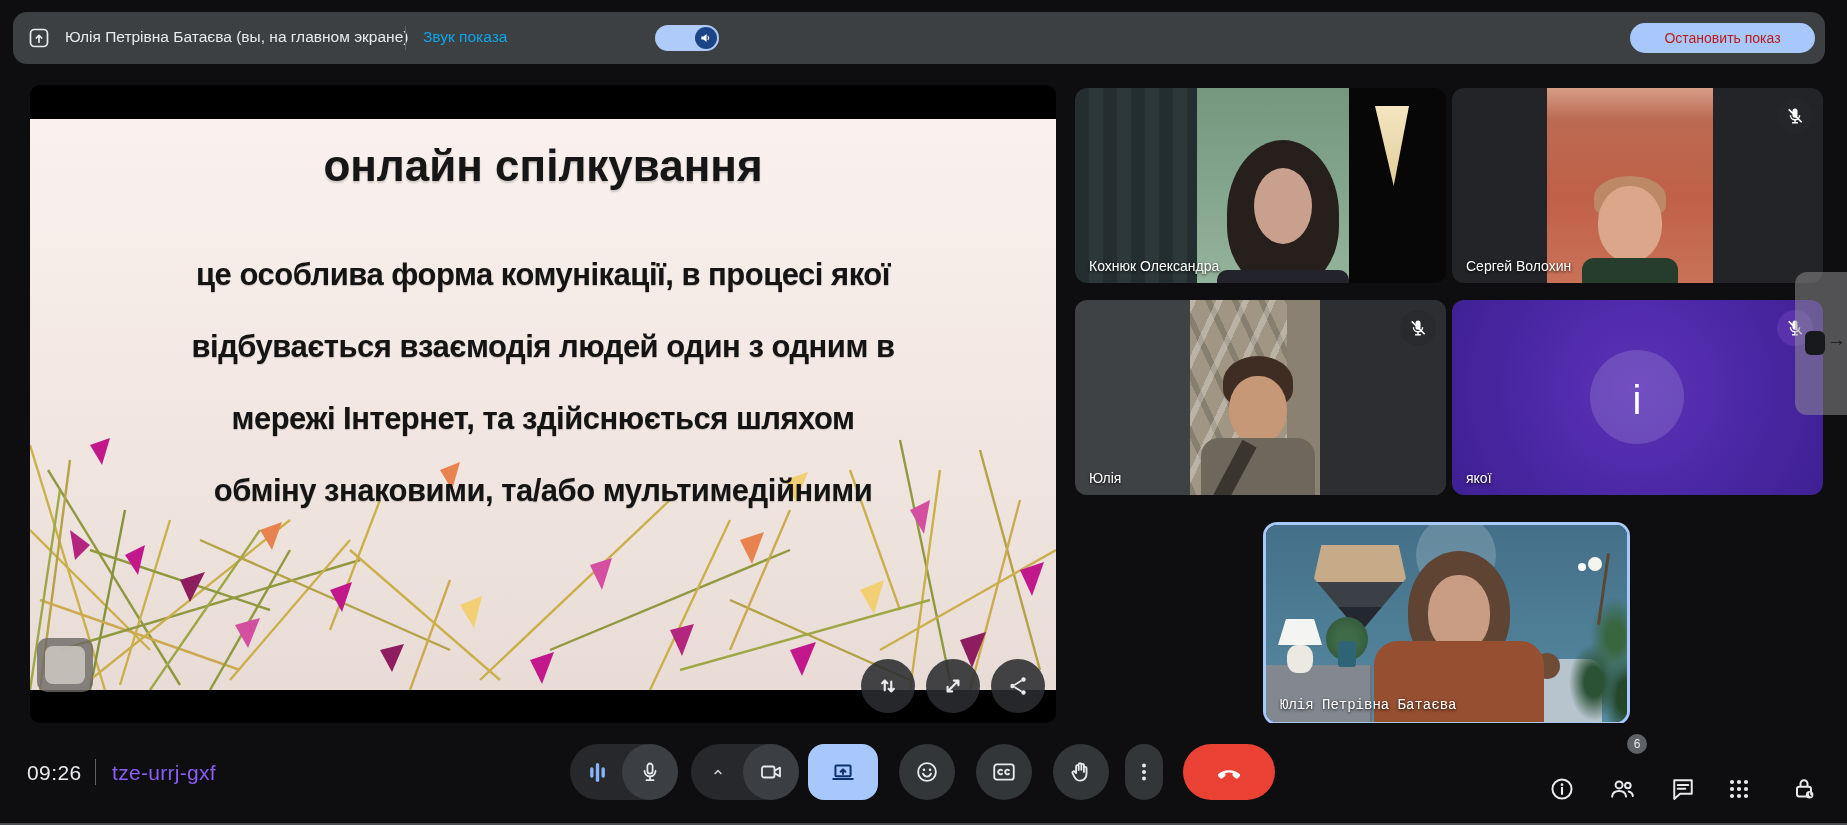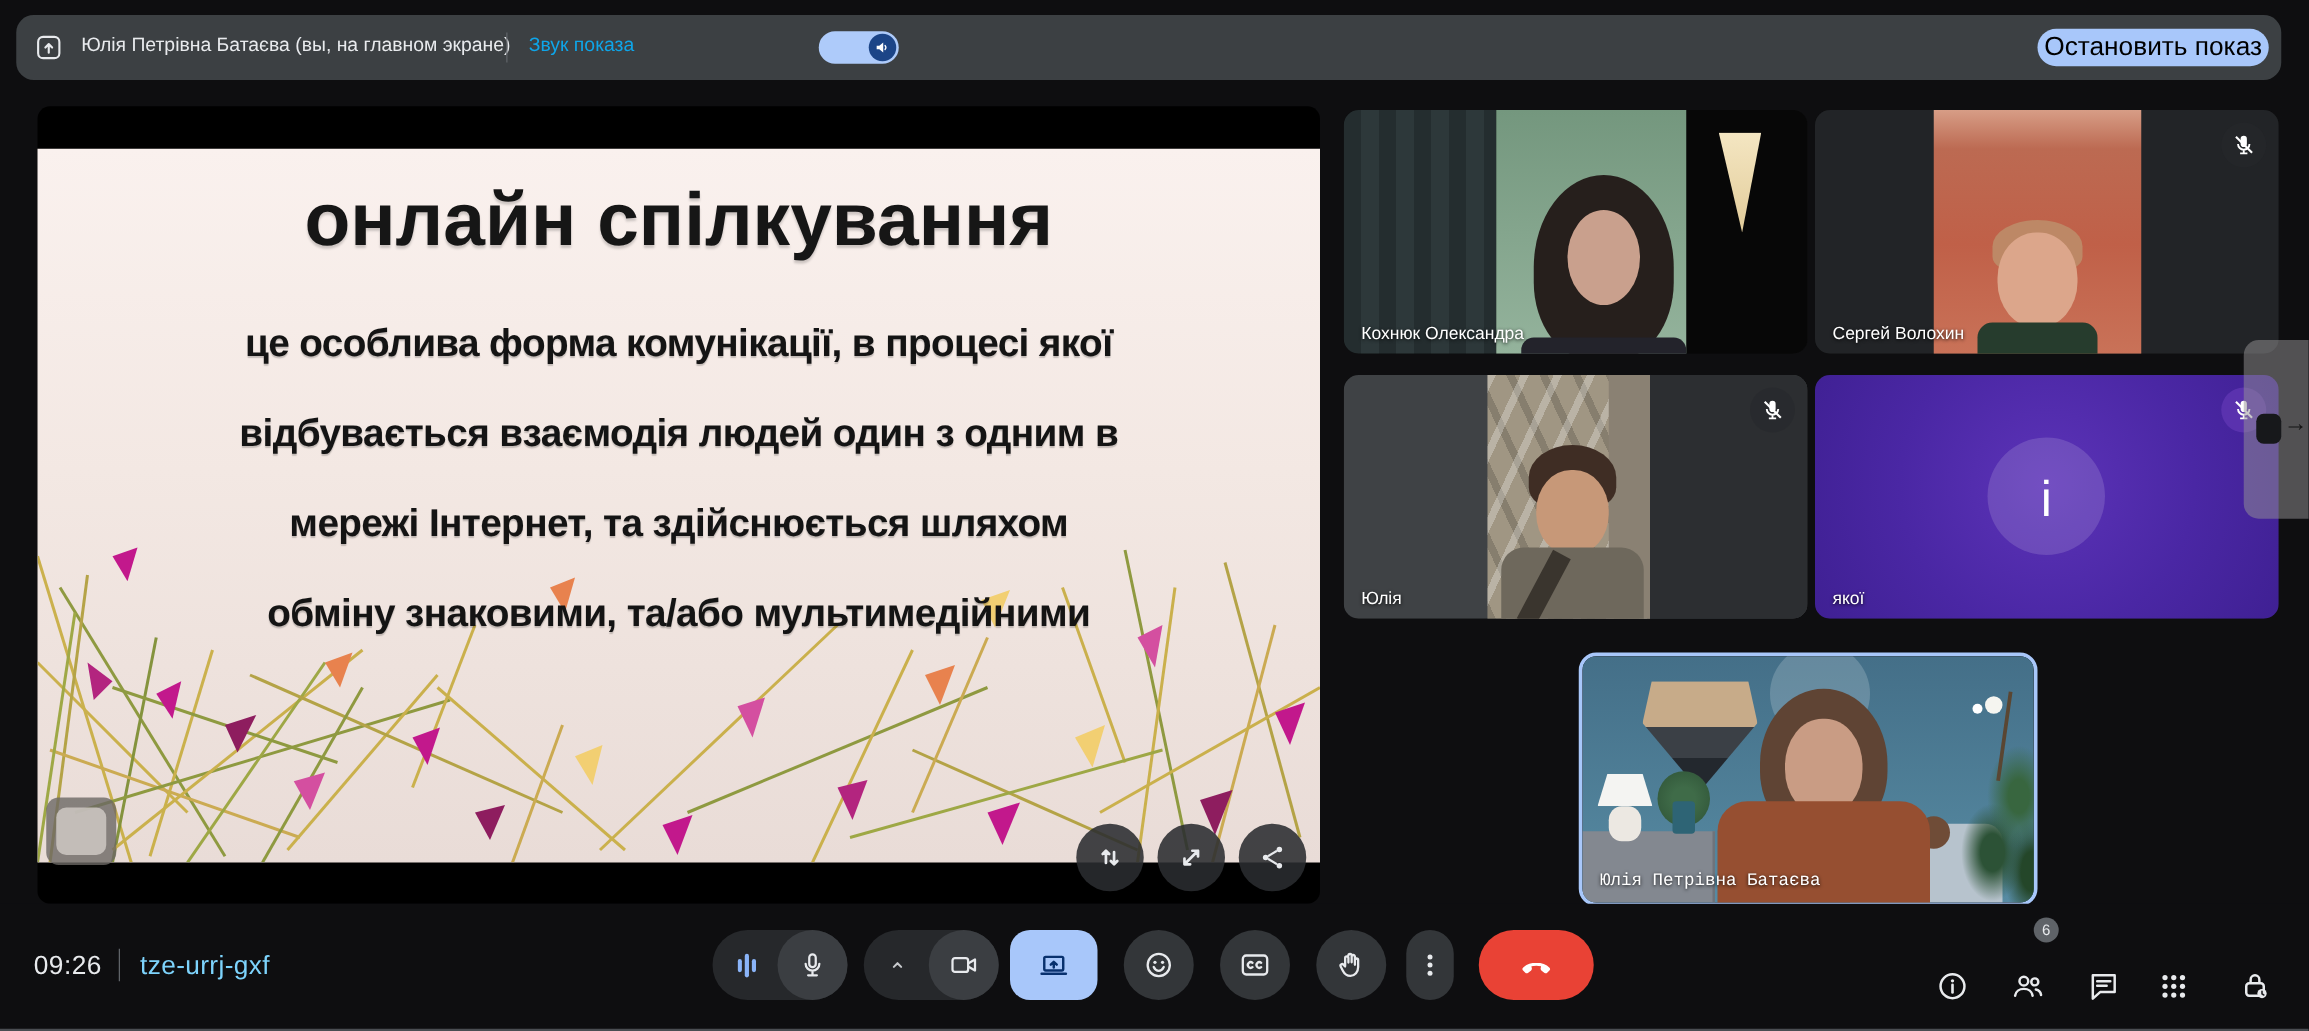--- a/index.html
+++ b/index.html
@@ -9,27 +9,27 @@
   
   #topbar{position:absolute;left:13px;top:12px;width:1812px;height:52px;background:#3c4043;border-radius:14px;}
   #topbar .present-chip{position:absolute;left:14px;top:14px;width:24px;height:24px;color:#e8eaed;}
   #topbar .title{position:absolute;left:52px;top:16px;font-size:15.5px;color:#e8eaed;white-space:nowrap;}
   #topbar .vdiv{position:absolute;left:392px;top:14px;width:1px;height:24px;background:#5f6368;}
   #topbar .sound-label{position:absolute;left:410px;top:16px;font-size:15.5px;color:#0ea5e9;}
   #toggle{position:absolute;left:642px;top:13px;width:64px;height:26px;border-radius:13px;background:#aecbfa;cursor:pointer;}
   #toggle .knob{position:absolute;right:2px;top:2px;width:22px;height:22px;border-radius:50%;background:#1c4587;
     display:flex;align-items:center;justify-content:center;}
   #stop-btn{position:absolute;left:1617px;top:11px;width:185px;height:30px;border-radius:15px;background:#a8c7fa;
-    color:#000000;font-size:21px;font-weight:500;display:flex;align-items:center;justify-content:center;cursor:pointer;}
+    color:#b91c1c;font-size:14px;font-weight:500;display:flex;align-items:center;justify-content:center;cursor:pointer;}
 
   
   #present-region{position:absolute;left:30px;top:85px;width:1026px;height:638px;background:#000;border-radius:10px;}
   #slide{position:absolute;left:0;top:34px;width:1026px;height:571px;overflow:hidden;
     background:linear-gradient(180deg,#faf1ee 0%,#f3e8e3 45%,#e9dcd7 100%);}
-  #slide .title{position:absolute;left:0;top:22px;width:100%;text-align:center;font-size:60px;font-weight:700;
+  #slide .title{position:absolute;left:0;top:22px;width:100%;text-align:center;font-size:44px;font-weight:700;
     letter-spacing:0px;color:#161616;text-shadow:0 2px 2px rgba(0,0,0,.18);}
   #slide .bline{position:absolute;left:0;width:100%;text-align:center;font-size:31px;font-weight:700;
     letter-spacing:-.5px;color:#141414;text-shadow:0 1px 1px rgba(0,0,0,.2);z-index:3;}
   #deco{position:absolute;left:0;bottom:0;width:1026px;height:340px;z-index:1;}
   #pip-ghost{position:absolute;left:7px;top:553px;width:56px;height:54px;border-radius:10px;
     background:rgba(108,104,100,.8);z-index:4;}
   #pip-ghost .inner{position:absolute;inset:8px;border-radius:8px;background:rgba(206,200,195,.85);}
   .float-btn{position:absolute;top:574px;width:54px;height:54px;border-radius:50%;background:rgba(42,44,48,.88);
     display:flex;align-items:center;justify-content:center;z-index:5;cursor:pointer;color:#e8eaed;}
 
@@ -47,21 +47,21 @@
   
   #edge-overlay{position:absolute;left:1795px;top:272px;width:52px;height:143px;border-radius:12px 0 0 12px;
     background:rgba(150,148,150,.5);z-index:8;cursor:pointer;}
   #edge-overlay .sq{position:absolute;left:10px;top:59px;width:20px;height:24px;border-radius:6px;background:#17181b;}
   #edge-overlay .arr{position:absolute;left:32px;top:57px;font-size:19px;font-weight:700;color:#141414;}
 
   
   #bottombar{position:absolute;left:0;top:723px;width:1847px;height:102px;background:#0e0e10;}
   #bottombar .clock{position:absolute;left:27px;top:38px;font-size:21px;color:#e8eaed;letter-spacing:.4px;}
   #bottombar .vdiv{position:absolute;left:95px;top:36px;width:1px;height:26px;background:#5f6368;}
-  #bottombar .code{position:absolute;left:112px;top:38px;font-size:21px;color:#7dd3fc;letter-spacing:.3px;}
+  #bottombar .code{position:absolute;left:112px;top:38px;font-size:21px;color:#8b5cf6;letter-spacing:.3px;}
   .ctl-pill{position:absolute;top:21px;width:108px;height:56px;border-radius:28px;background:#26282b;cursor:pointer;}
   .ctl-pill .half-circle{position:absolute;right:0;top:0;width:56px;height:56px;border-radius:50%;background:#3b3e42;
     display:flex;align-items:center;justify-content:center;color:#e8eaed;}
   .ctl-pill .lefticon{position:absolute;left:0;top:0;width:54px;height:56px;display:flex;align-items:center;justify-content:center;color:#e8eaed;}
   .ctl-circle{position:absolute;top:21px;width:56px;height:56px;border-radius:50%;background:#333639;
     display:flex;align-items:center;justify-content:center;color:#e8eaed;cursor:pointer;}
   #btn-present-active{position:absolute;left:808px;top:21px;width:70px;height:56px;border-radius:16px;background:#a8c7fa;
     display:flex;align-items:center;justify-content:center;color:#08316e;cursor:pointer;}
   #btn-more{left:1125px;width:38px;border-radius:19px;}
   #btn-end{position:absolute;left:1183px;top:21px;width:92px;height:56px;border-radius:28px;background:#e94235;

